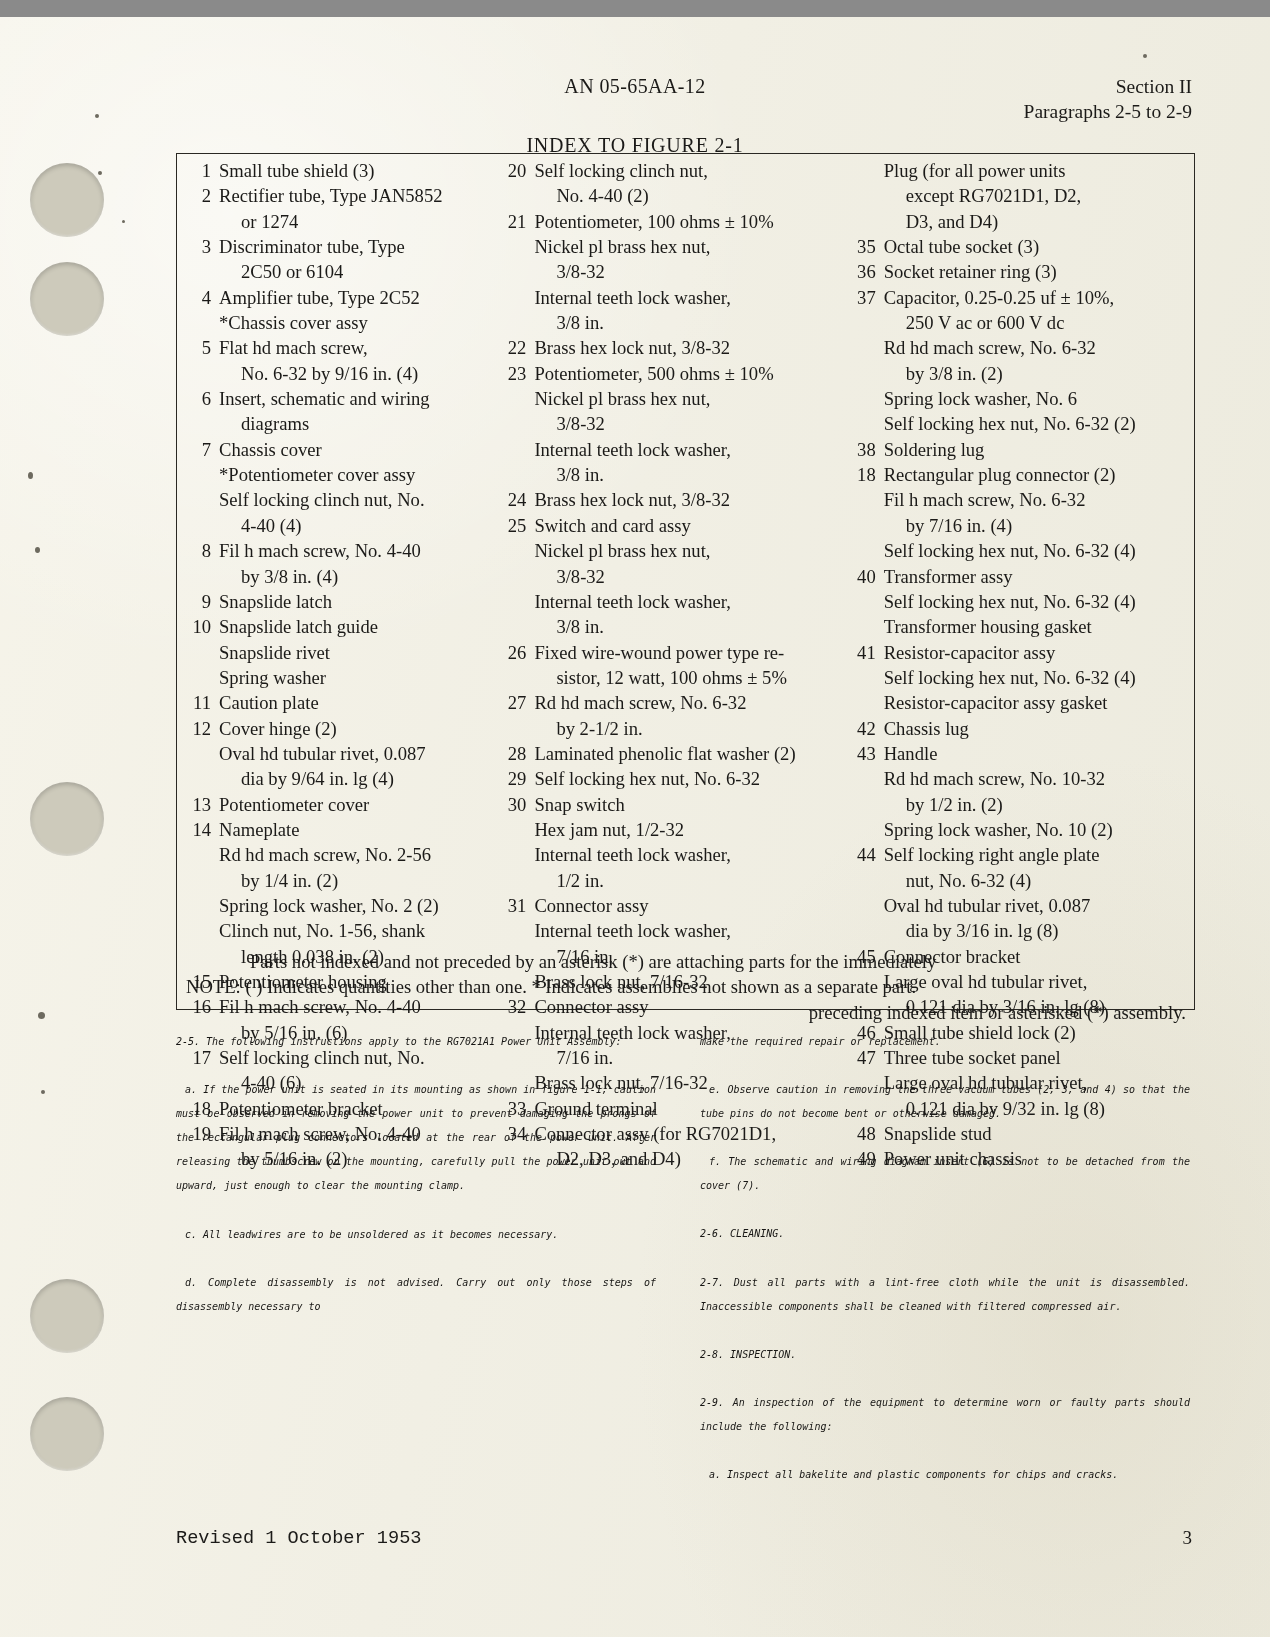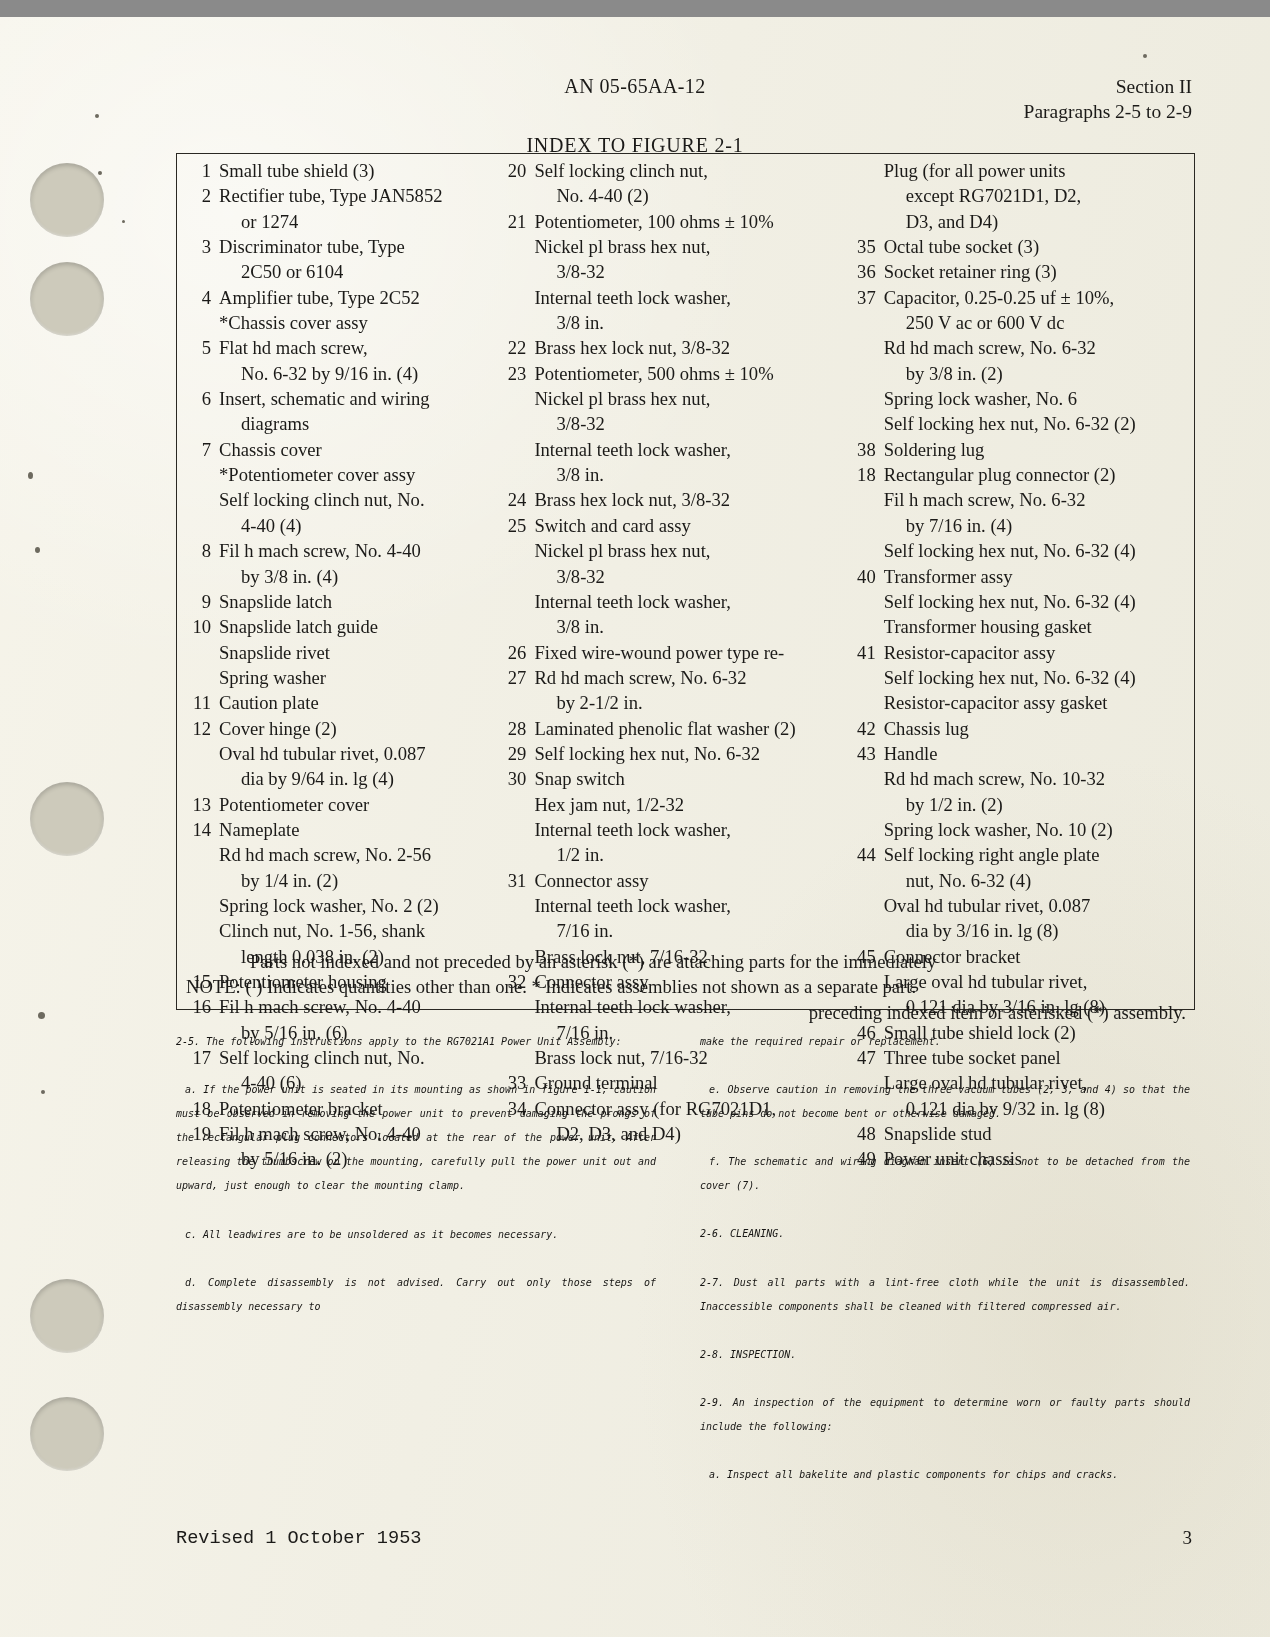--- a/index.html
+++ b/index.html
@@ -436,20 +436,24 @@
             <span class="idx-num"></span>
             <span class="idx-txt">Internal teeth lock washer,</span>
           </div>
           <div class="idx-row">
             <span class="idx-num"></span>
             <span class="idx-txt ind1">3/8 in.</span>
           </div>
           <div class="idx-row">
             <span class="idx-num">26</span>
             <span class="idx-txt">Fixed wire-wound power type re-</span>
+          </div>
+          <div class="idx-row">
+            <span class="idx-num"></span>
+            <span class="idx-txt ind1">sistor, 12 watt, 100 ohms ± 5%</span>
           </div>
           <div class="idx-row">
             <span class="idx-num">27</span>
             <span class="idx-txt">Rd hd mach screw, No. 6-32</span>
           </div>
           <div class="idx-row">
             <span class="idx-num"></span>
             <span class="idx-txt ind1">by 2-1/2 in.</span>
           </div>
           <div class="idx-row">

